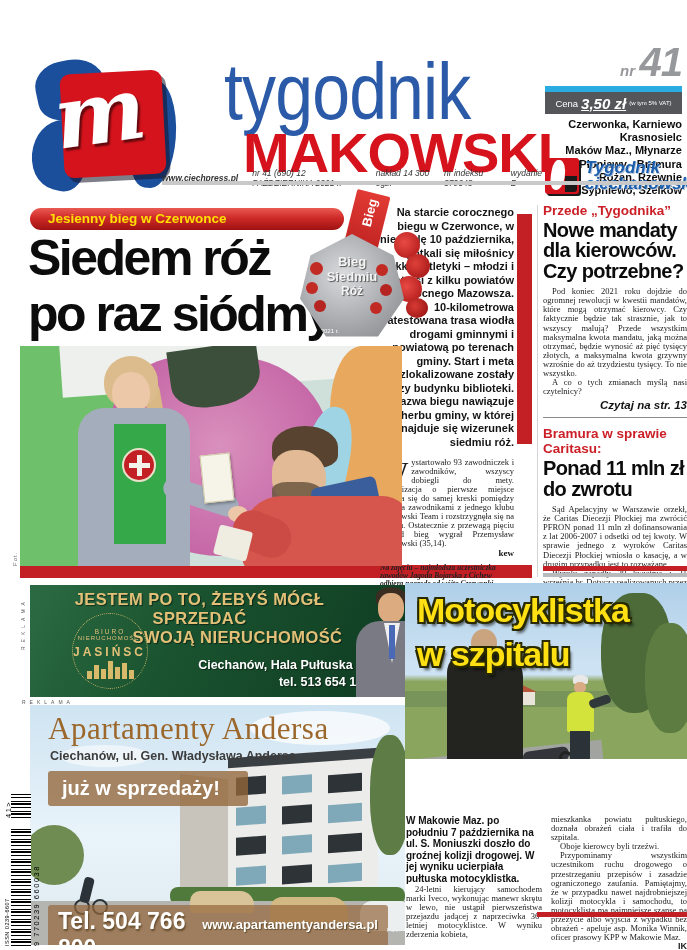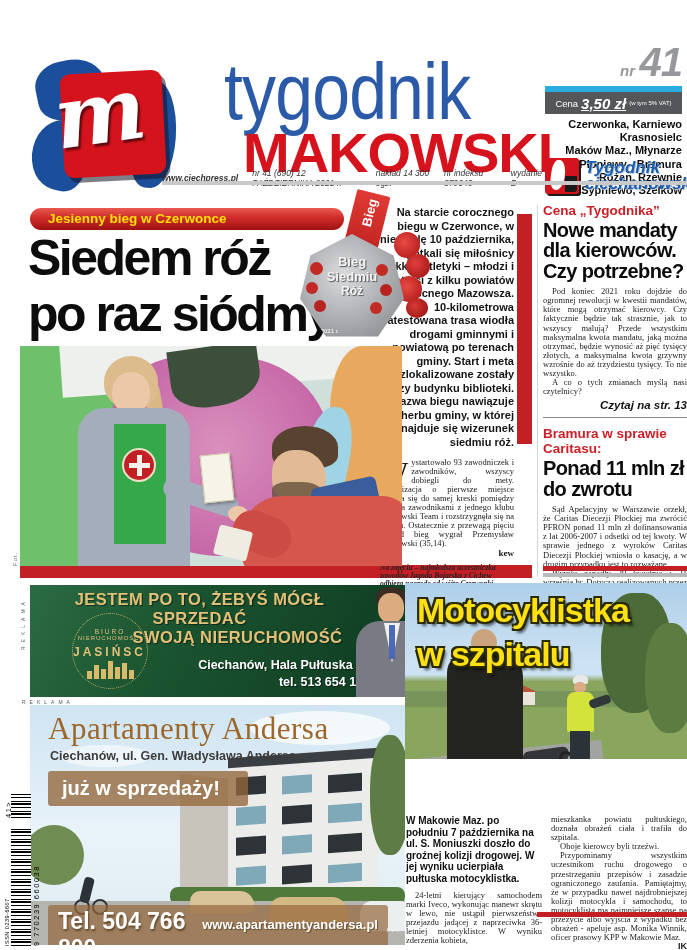--- a/index.html
+++ b/index.html
@@ -49,21 +49,21 @@
   .sb-headline { font-weight:bold; font-size:20px; line-height:1.02; letter-spacing:-.6px; color:#0c0c0c; margin-bottom:6px; }
   .sb-body p { font-size:8.5px; line-height:1.07; text-indent:9px; color:#1a1a1a; }
   .readmore { font-size:11.5px; font-weight:bold; font-style:italic; text-align:right; margin:3px 0 6px 0; }
   .sb-rule { border-top:1px solid #8a8a8a; margin:4px 0 8px 0; }
 
   
   .moto-headline { font-weight:bold; font-size:34px; line-height:1.26; color:#ffe012; letter-spacing:-1px;
     text-shadow:-2px -2px 0 #2a2a00, 2px -2px 0 #2a2a00, -2px 2px 0 #2a2a00, 2px 2px 0 #2a2a00, 3px 4px 3px rgba(0,0,0,.6); }
   .moto-cols { display:flex; gap:9px; }
   .moto-col { width:136px; }
-  .moto-lead { font-size:10px; font-weight:bold; line-height:1.16; margin-bottom:6px; color:#101010; }
+  .moto-lead { font-size:10px; font-weight:bold; line-height:1.16; color:#101010; }
   .moto-body p { font-size:8.5px; line-height:1.07; color:#1a1a1a; }
 
   
   .ad1 { background:linear-gradient(115deg,#2b6b43 0%, #1a532f 40%, #0f3b22 100%); }
   .ad1-title { color:#e2c078; font-weight:bold; font-size:16.5px; letter-spacing:.4px; text-align:center;
     text-shadow:1px 1px 1px rgba(0,0,0,.5); }
   .emblem { border:1px dotted #d9b96a; border-radius:50%; color:#e2c078; text-align:center; }
   .emblem .l1 { font-size:6.5px; letter-spacing:2px; margin-top:14px; }
   .emblem .l2 { font-size:6px; letter-spacing:1px; }
   .emblem .l3 { font-size:12px; font-weight:bold; letter-spacing:3px; margin-top:4px; }
@@ -219,21 +219,21 @@
       <span class="dropcap">W</span><span>ystartowało 93 zawodniczek i zawodników, wszyscy dobiegli do mety. Rywalizacja o pierwsze miejsce toczyła się do samej kreski pomiędzy dwoma zawodnikami z jednego klubu Dąbrowski Team i rozstrzygnęła się na finiszu. Ostatecznie z przewagą pięciu sekund bieg wygrał Przemysław Dąbrowski (35,14).</span>
     </div>
     <div class="byline">kew</div>
     <div class="caption" style="margin-top:6px;">Na zdjęciu – najmłodsza uczestniczka zawodów Jagoda Bojarska z Cichew odbiera nagrodę od wójta Czerwonki Pawła Kacprzykowskiego (więcej o biegu - za tydzień)</div>
   </div>
 
   <div class="abs" style="left:537px;top:205px;width:1px;height:372px;background:#d4d4d4;"></div>
 
   <div class="abs sidebar" style="left:543px;top:203px;">
     <div>
-      <div class="sb-kicker">Cena „Tygodnika”</div>
+      <div class="sb-kicker">Przede „Tygodnika”</div>
       <div class="sb-headline">Nowe mandaty dla kierowców. Czy potrzebne?</div>
       <div class="sb-body serif just">
         <p>Pod koniec 2021 roku dojdzie do ogromnej rewolucji w kwestii mandatów, które mogą otrzymać kierowcy. Czy faktycznie będzie tak strasznie, jak to wszyscy malują? Przede wszystkim maksymalna kwota mandatu, jaką można otrzymać, będzie wynosić aż pięć tysięcy złotych, a maksymalna kwota grzywny wzrośnie do aż trzydziestu tysięcy. To nie wszystko.</p>
         <p>A co o tych zmianach myślą nasi czytelnicy?</p>
       </div>
       <div class="readmore">Czytaj na str. 13</div>
     </div>
     <div class="sb-rule"></div>
     <div>
       <div class="sb-kicker">Bramura w sprawie Caritasu:</div>

